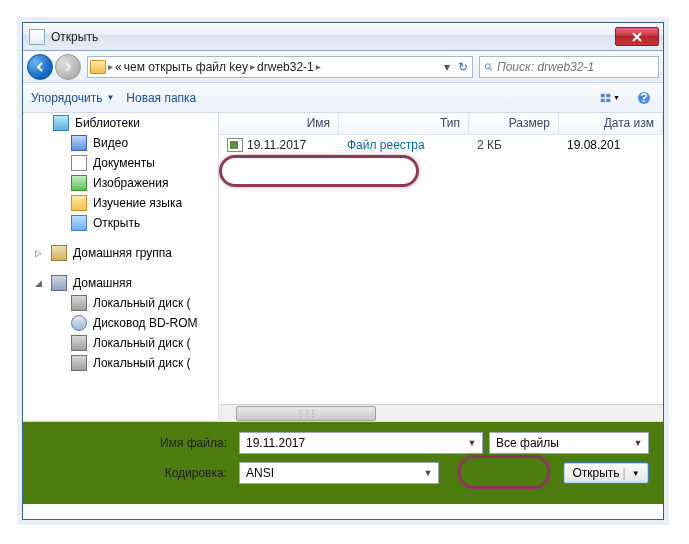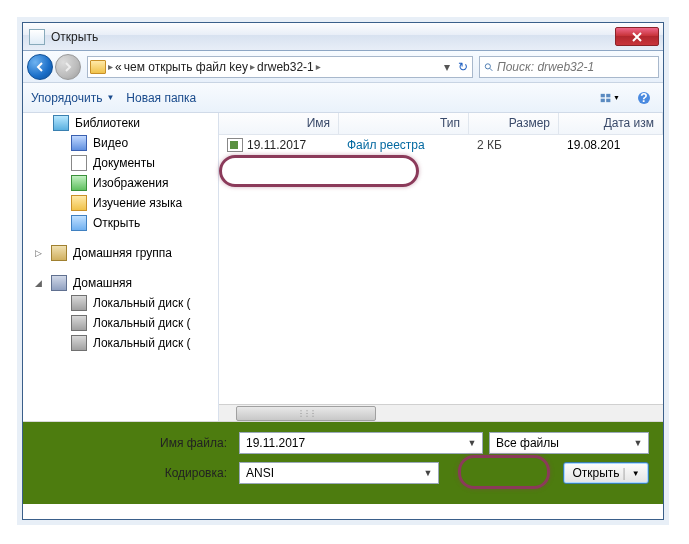--- a/index.html
+++ b/index.html
@@ -187,20 +187,24 @@
       <div class="side-item group">
           <span class="exp">◢</span>
           <div class="si-icon si-comp"></div>
           <span>Домашняя</span>
         </div>
       <div class="side-item l2">
           <div class="si-icon si-disk"></div>
           <span>Локальный диск (</span>
         </div>
       <div class="side-item l2">
+          <div class="si-icon si-bd"></div>
+          <span>Дисковод BD-ROM</span>
+        </div>
+      <div class="side-item l2">
           <div class="si-icon si-disk"></div>
           <span>Локальный диск (</span>
         </div>
       <div class="side-item l2">
           <div class="si-icon si-disk"></div>
           <span>Локальный диск (</span>
         </div>
     </div>
 
     <div class="listview">

